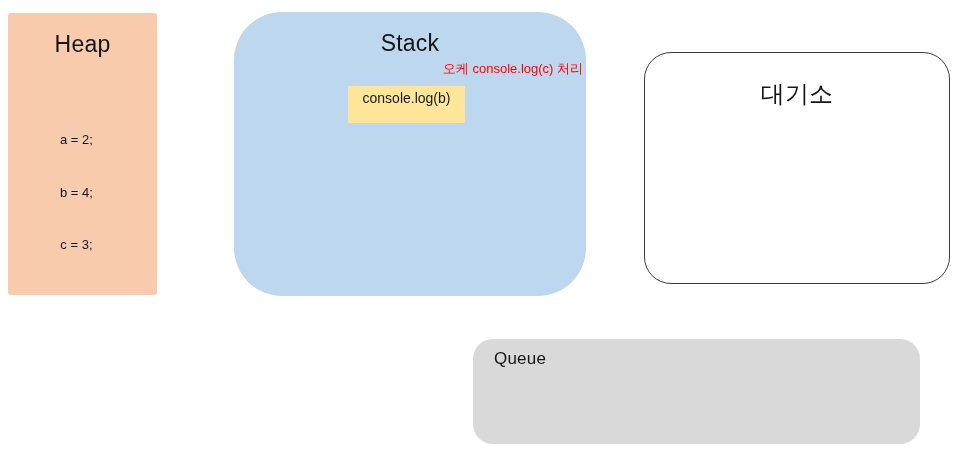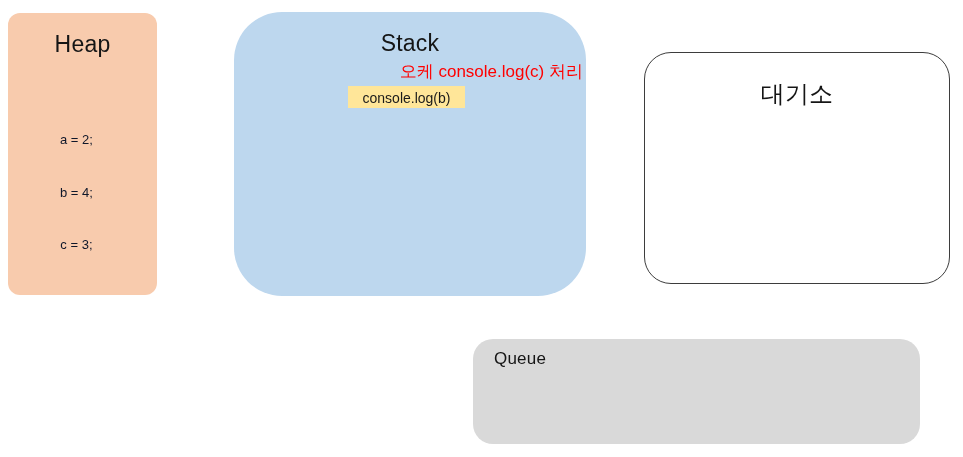--- a/index.html
+++ b/index.html
@@ -24,21 +24,21 @@
     letter-spacing: 0.2px;
   }
 
   
   .heap-box {
     left: 8px;
     top: 13px;
     width: 149px;
     height: 282px;
     background: var(--heap-bg, #F8CBAD);
-    border-radius: 12px;
+    border-radius: 3px;
   }
   .heap-title {
     position: absolute;
     top: 18px;
     left: 0;
     width: 100%;
     text-align: center;
     font-size: 23px;
   }
   .heap-code {
@@ -66,30 +66,30 @@
     top: 18px;
     left: 0;
     width: 100%;
     text-align: center;
     font-size: 23px;
   }
   .stack-annotation {
     position: absolute;
     top: 48px;
     right: 3px;
-    font-size: 17px;
+    font-size: 13px;
     color: var(--annotation-color, #FF0000);
     white-space: nowrap;
   }
   .stack-frame {
     position: absolute;
     top: 74px;
     left: 114px;
     width: 117px;
-    height: 22px;
+    height: 37px;
     background: var(--frame-bg, #FFE699);
     font-size: 14px;
     color: #1a1a1a;
     text-align: center;
     line-height: 25px;
   }
 
   
   .waiting-box {
     left: 644px;

